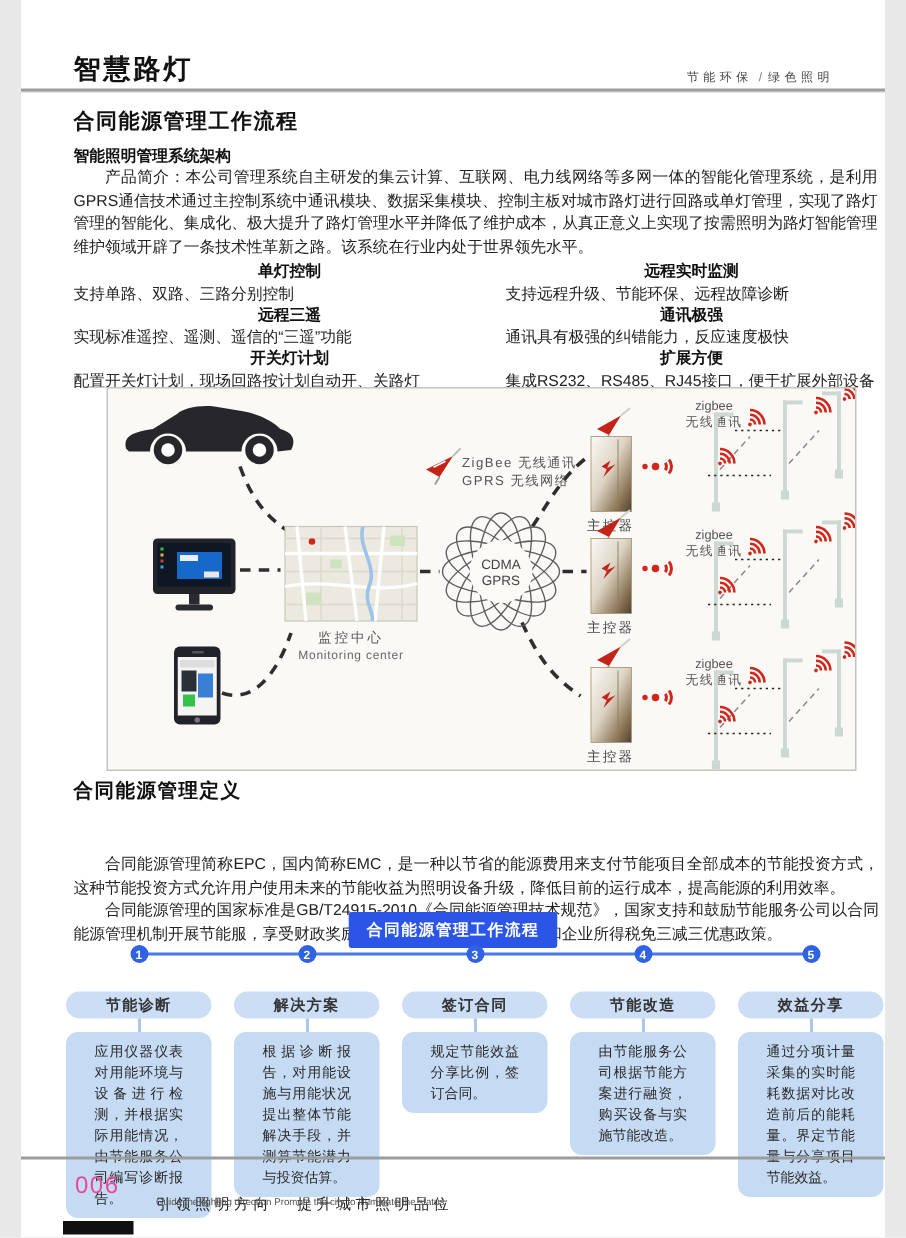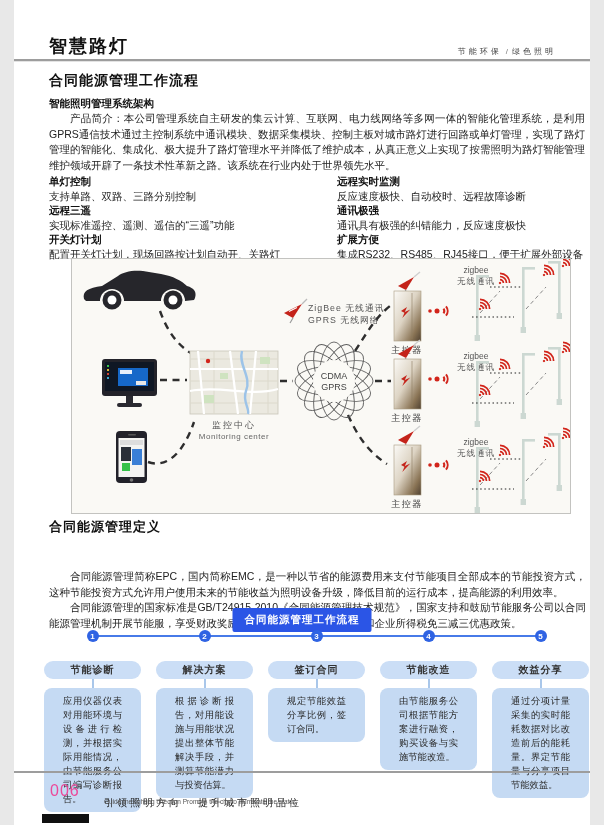--- a/index.html
+++ b/index.html
@@ -13,21 +13,21 @@
   .hdr-right .sep{color:#777;margin:0 4px;letter-spacing:0;}
   .hdr-rule{position:absolute;top:59px;left:0;width:604px;height:2px;background:#9d9d9d;border-bottom:1px solid #e3e3e3;}
   
   .sec1-title{position:absolute;top:72px;left:35px;font-size:14px;font-weight:bold;letter-spacing:1px;color:#111;}
   .sec1-sub{position:absolute;top:97px;left:35px;font-size:10.5px;font-weight:bold;color:#111;}
   .sec1-intro{position:absolute;top:111px;left:35px;width:536px;font-size:10.5px;line-height:15.5px;text-align:justify;text-indent:2em;color:#222;}
   .features{position:absolute;top:174px;left:35px;width:536px;display:flex;}
   .feat-col{font-size:10.5px;line-height:14.5px;color:#222;}
   .feat-col.left{width:288px;}
   .feat-col.right{width:248px;}
-  .feat-title{font-weight:bold;color:#111;}
+  .feat-title{font-weight:bold;color:#111;text-align:center;}
   
   .diagram{position:absolute;top:258px;left:57px;width:498px;height:254px;border:1px solid #c3c3c0;background:#faf9f5;box-sizing:content-box;}
   .diagram svg{display:block;}
   
   .sec2-title{position:absolute;top:518px;left:35px;font-size:13px;font-weight:bold;letter-spacing:1px;color:#111;}
   .sec2-body{position:absolute;top:537px;left:35px;width:537px;font-size:10.5px;line-height:15.5px;text-align:justify;color:#222;margin-top:32px;}
   .sec2-body p{margin:0;text-indent:2em;}
   
   .flow-title{
     position:absolute;top:608px;left:50%;transform:translateX(-50%);
@@ -79,21 +79,21 @@
     <div class="feat-col left">
       <div class="feat-title">单灯控制</div>
       <div>支持单路、双路、三路分别控制</div>
       <div class="feat-title">远程三遥</div>
       <div>实现标准遥控、遥测、遥信的“三遥”功能</div>
       <div class="feat-title">开关灯计划</div>
       <div>配置开关灯计划，现场回路按计划自动开、关路灯</div>
     </div>
     <div class="feat-col right">
       <div class="feat-title">远程实时监测</div>
-      <div>反应速度极快、自动校时、远程故障诊断</div>
+      <div>支持远程升级、节能环保、远程故障诊断</div>
       <div class="feat-title">通讯极强</div>
       <div>通讯具有极强的纠错能力，反应速度极快</div>
       <div class="feat-title">扩展方便</div>
       <div>集成RS232、RS485、RJ45接口，便于扩展外部设备</div>
     </div>
   </div>
 
   <div class="diagram">
     <svg width="498" height="254" viewBox="0 0 498 254" xmlns="http://www.w3.org/2000/svg">
       <defs>

